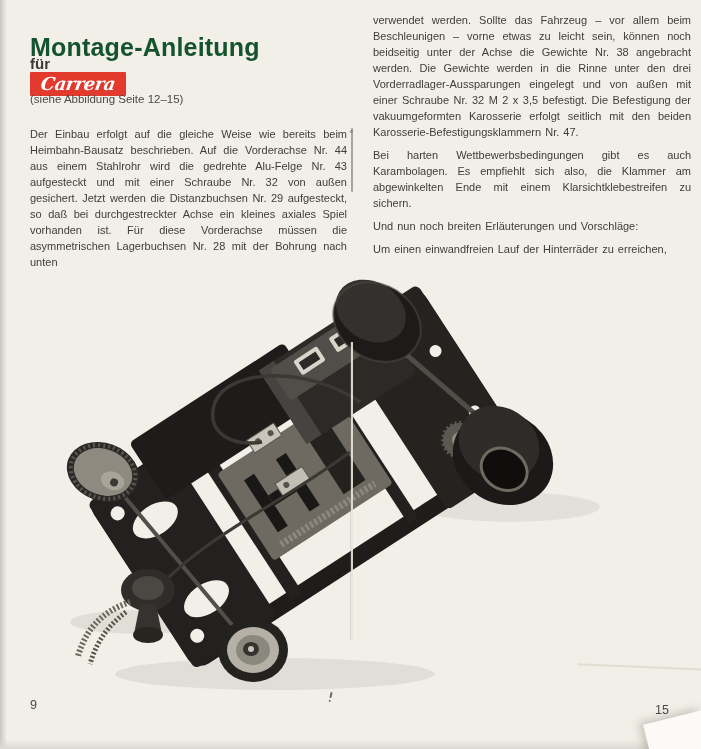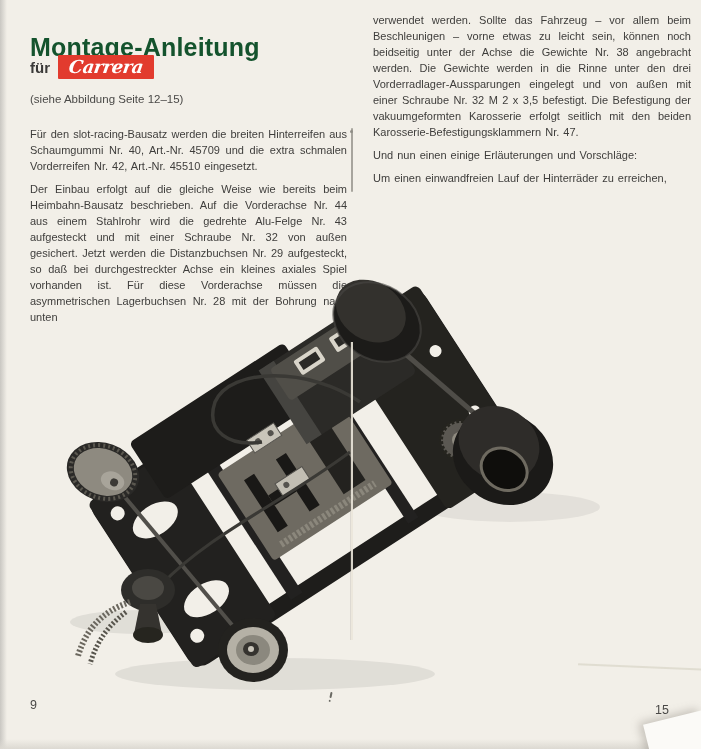--- a/index.html
+++ b/index.html
@@ -15,21 +15,21 @@
   .edge-bottom{position:absolute;left:0;bottom:0;width:701px;height:10px;
     background:linear-gradient(0deg,#dcd9d2,rgba(242,239,232,0));pointer-events:none;}
   .corner-curl{position:absolute;right:-6px;bottom:-8px;width:60px;height:40px;
     background:#fbfaf7;transform:rotate(-14deg);box-shadow:-4px -3px 8px rgba(120,115,105,.35);}
   .crease{position:absolute;left:578px;top:666px;width:126px;height:2px;
     background:#ddd9cd;transform:rotate(2.5deg);opacity:.85;}
 
   
   .title{position:absolute;left:30px;top:16px;font-size:25px;font-weight:bold;
     color:#14532d;letter-spacing:.2px;}
-  .subtitle-row{position:absolute;left:30px;top:55px;display:flex;align-items:center;}
+  .subtitle-row{position:absolute;left:30px;top:55px;display:flex;align-items:flex-start;flex-direction:column;}
   .fuer{font-size:15px;font-weight:bold;color:#3a3938;margin-right:8px;}
   .logo-box{background:#e23b2e;color:#ffffff;height:24px;line-height:23px;
     padding:0 11px;border-radius:1px;}
   .logo-text{display:inline-block;font-family:"DejaVu Serif", serif;
     font-weight:bold;font-style:italic;font-size:18px;letter-spacing:-.5px;
     transform:skewX(-8deg);}
   .subtitle-suffix{font-size:15px;font-weight:bold;color:#3a3938;margin-left:8px;}
   .note{position:absolute;left:30px;top:93px;font-size:11.5px;color:#4a4947;}
 
   
@@ -66,26 +66,26 @@
 <div class="crease"></div>
 
 <h1 class="title">Montage-Anleitung</h1>
 <div class="subtitle-row">
   <span class="fuer">für</span>
   <span class="logo-box"><span class="logo-text">Carrera</span></span>
 </div>
 <div class="note">(siehe Abbildung Seite 12–15)</div>
 
 <div class="col col-left">
-  <p>Für den slot-racing-Bausatz werden die breiten Hinterreifen aus Schaumgummi Nr. 40, Art.-Nr. 45709 und die extra schmalen Vorderreifen Nr. 42, Art.-Nr. 45510 eingesetzt.</p>
   <p>Der Einbau erfolgt auf die gleiche Weise wie bereits beim Heimbahn-Bausatz beschrieben. Auf die Vorderachse Nr. 44 aus einem Stahlrohr wird die gedrehte Alu-Felge Nr. 43 aufgesteckt und mit einer Schraube Nr. 32 von außen gesichert. Jetzt werden die Distanzbuchsen Nr. 29 aufgesteckt, so daß bei durchgestreckter Achse ein kleines axiales Spiel vorhanden ist. Für diese Vorderachse müssen die asymmetrischen Lagerbuchsen Nr. 28 mit der Bohrung nach unten</p>
 </div>
 <div class="col col-right">
   <p>verwendet werden. Sollte das Fahrzeug – vor allem beim Beschleunigen – vorne etwas zu leicht sein, können noch beidseitig unter der Achse die Gewichte Nr. 38 angebracht werden. Die Gewichte werden in die Rinne unter den drei Vorderradlager-Aussparungen eingelegt und von außen mit einer Schraube Nr. 32 M 2 x 3,5 befestigt. Die Befestigung der vakuumgeformten Karosserie erfolgt seitlich mit den beiden Karosserie-Befestigungsklammern Nr. 47.</p>
-  <p>Und nun einen einige Erläuterungen und Vorschläge:</p>
+  <p>Bei harten Wettbewerbsbedingungen gibt es auch Karambolagen. Es empfiehlt sich also, die Klammer am abgewinkelten Ende mit einem Klarsichtklebestreifen zu sichern.</p>
+  <p>Und nun noch breiten Erläuterungen und Vorschläge:</p>
   <p>Um einen einwandfreien Lauf der Hinterräder zu erreichen,</p>
 </div>
 
 <div class="fold-top"></div>
 <div class="ink-speck"></div>
 
 <svg class="figure" viewBox="0 0 660 436">
 
   <ellipse cx="245" cy="402" rx="160" ry="16" fill="#000000" opacity="0.07"></ellipse>
   <ellipse cx="480" cy="235" rx="90" ry="15" fill="#000000" opacity="0.06"></ellipse>

